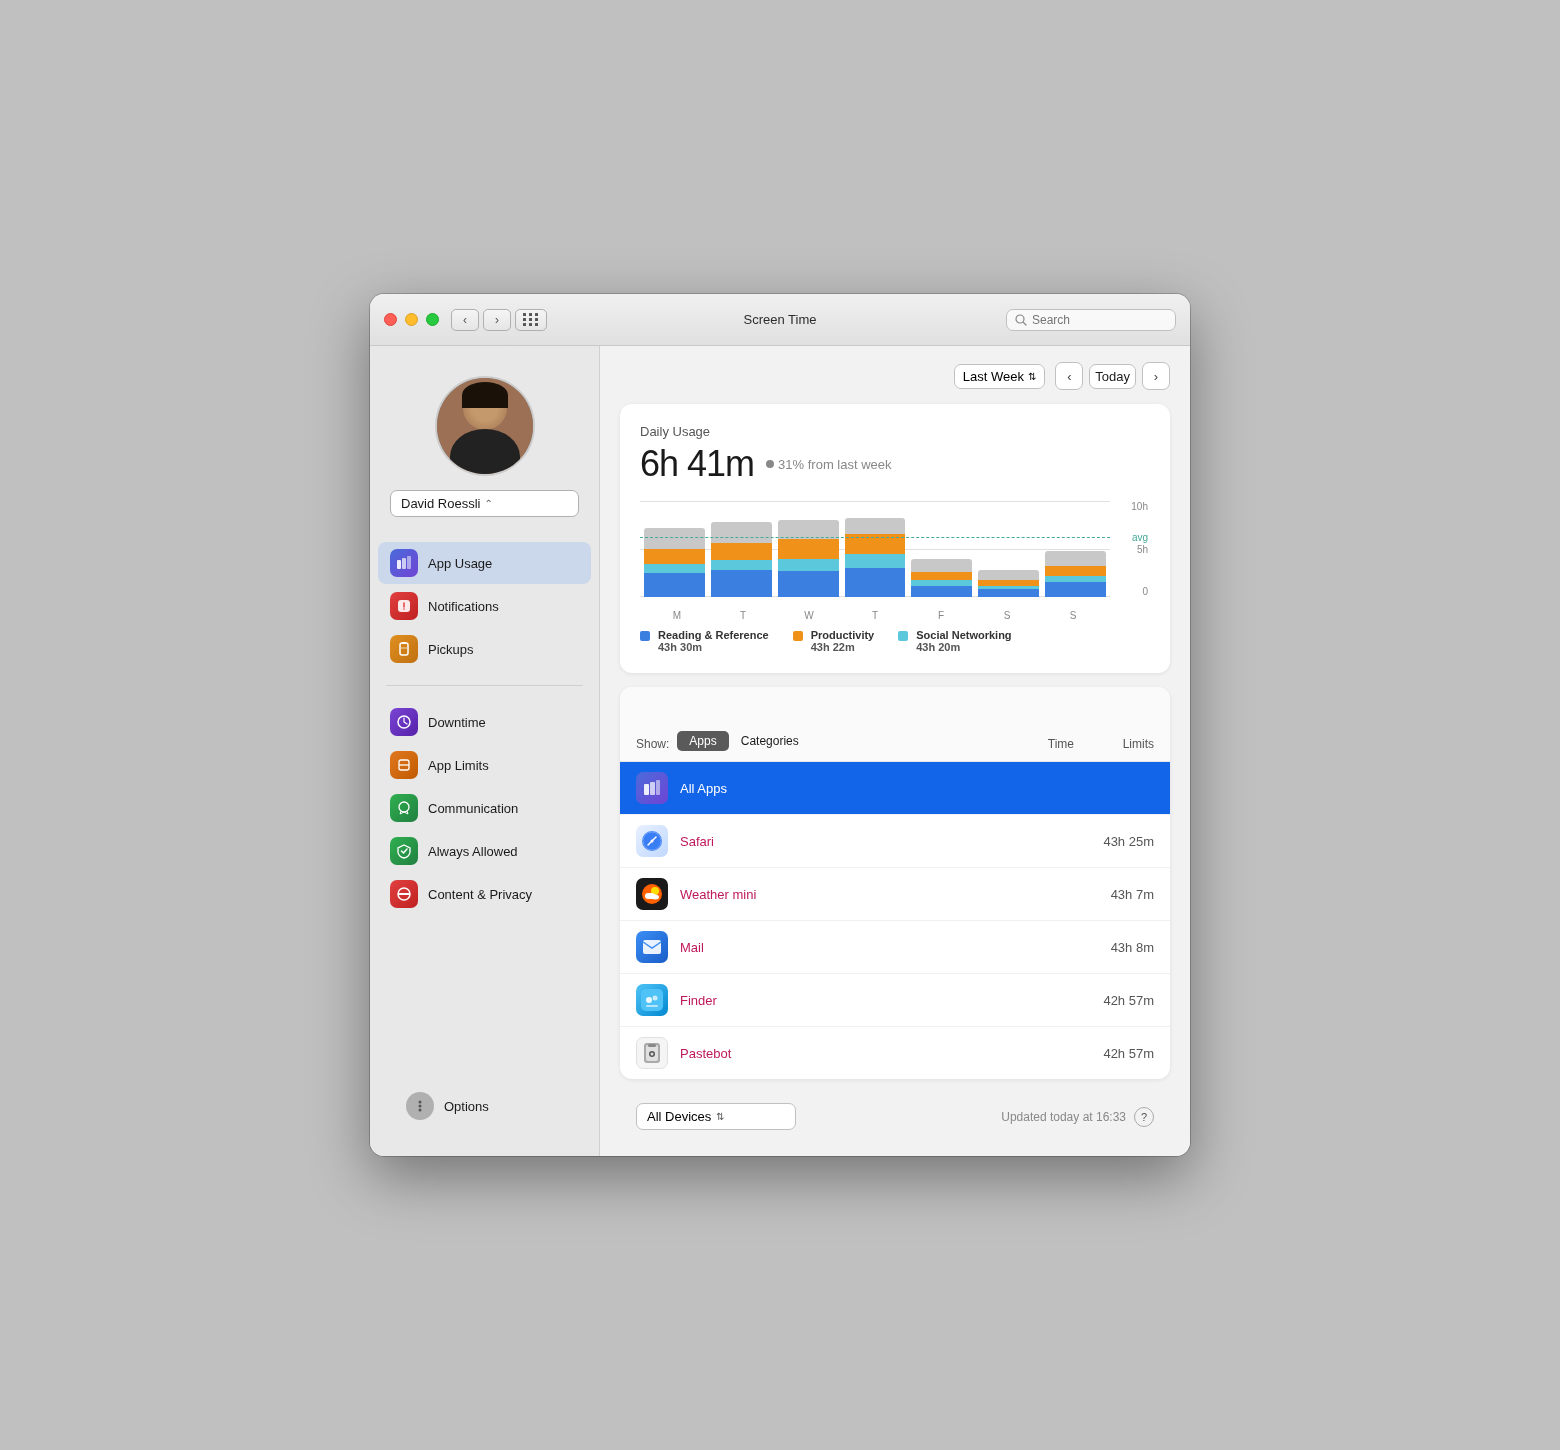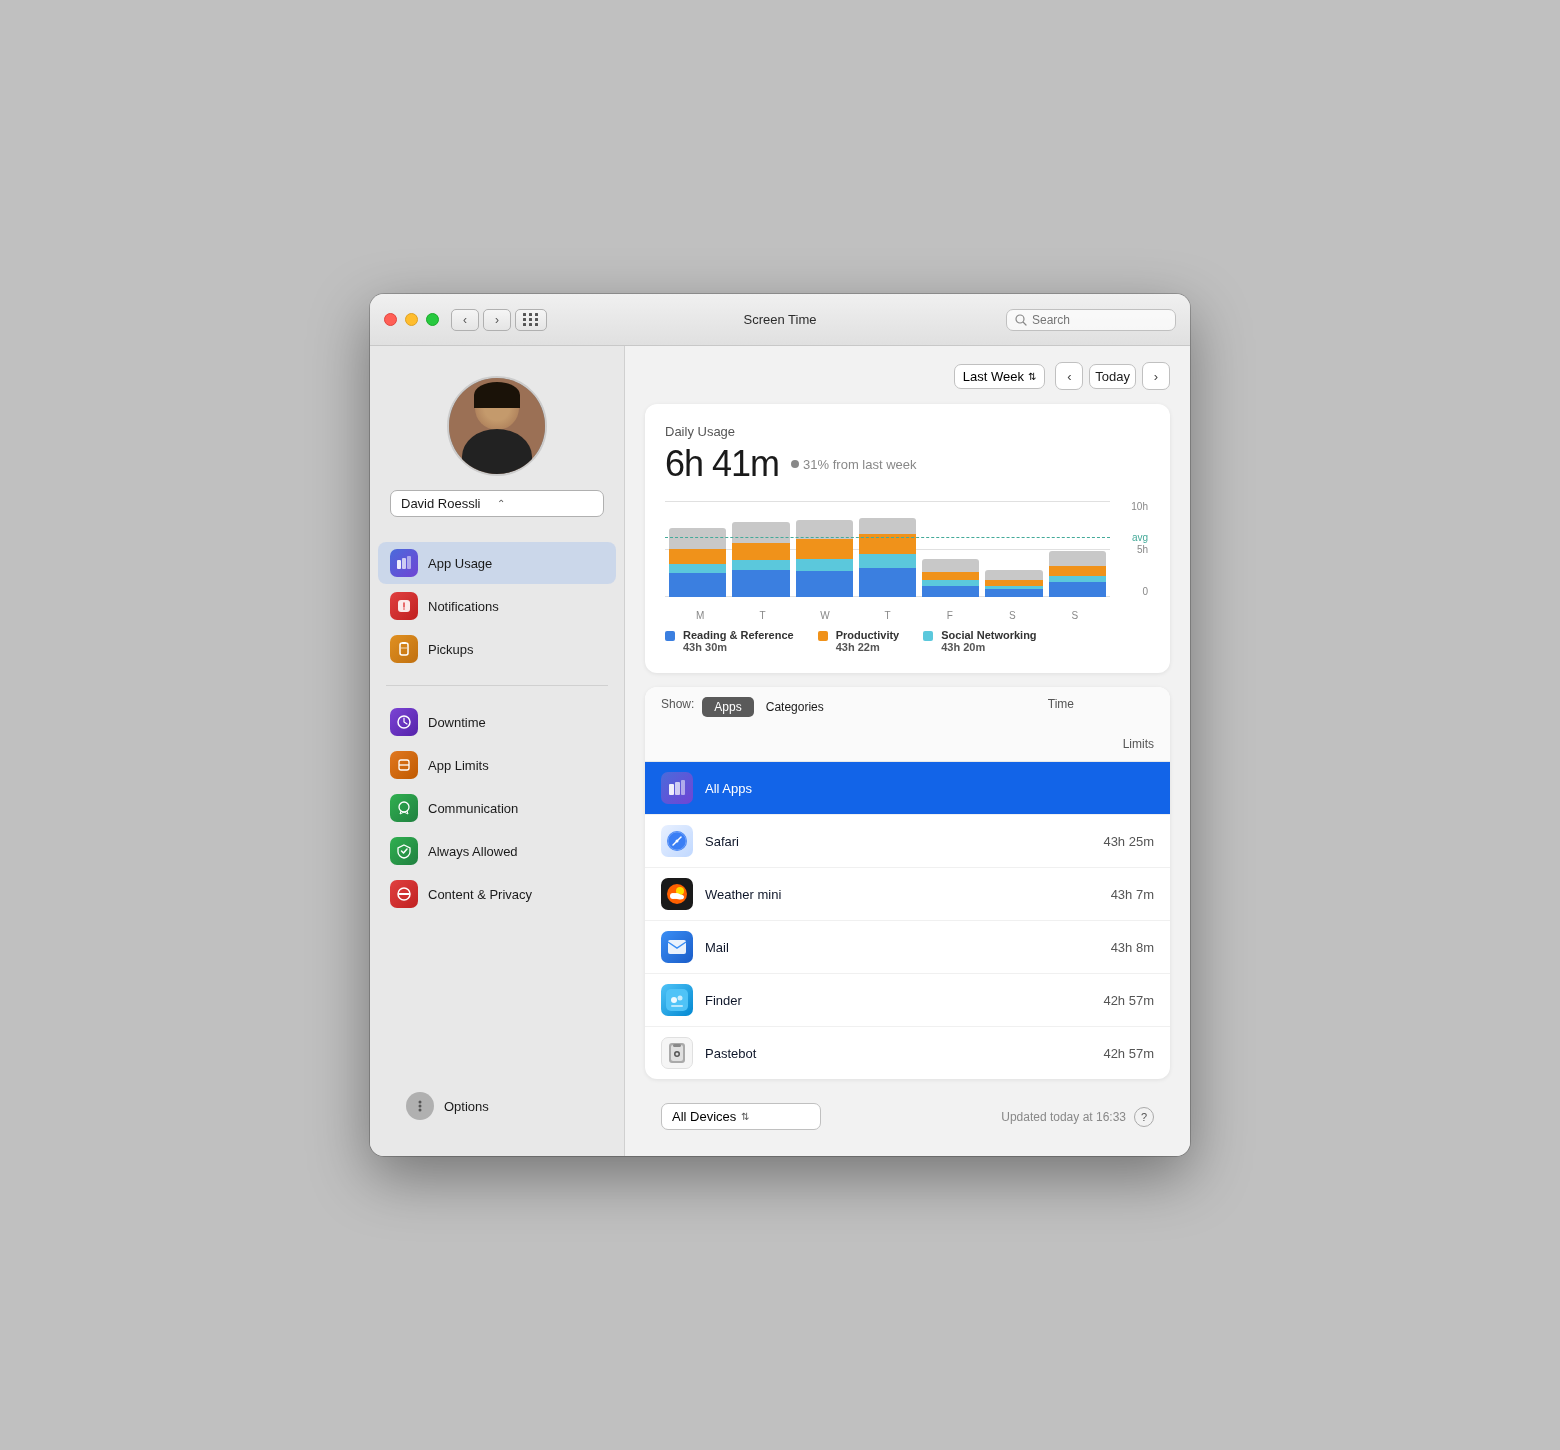--- a/index.html
+++ b/index.html
@@ -105,21 +105,21 @@
       outline: none;
       width: 100%;
     }
     
     .main-layout {
       display: flex;
       height: calc(100% - 52px);
     }
     
     .sidebar {
-      width: 255px;
+      width: 230px;
       background: #e8e8e8;
       border-right: 1px solid #d0d0d0;
       padding: 20px 0 20px 0;
       display: flex;
       flex-direction: column;
       min-height: 720px;
     }
     .avatar-section {
       display: flex;
       flex-direction: column;
@@ -393,21 +393,21 @@
     
     .apps-table-card {
       background: white;
       border-radius: 12px;
       overflow: hidden;
       box-shadow: 0 1px 4px rgba(0,0,0,0.08);
       margin-bottom: 14px;
     }
     .table-header {
       display: flex;
-      align-items: flex-start;
+      align-items: flex-end;
       padding: 10px 16px;
       border-bottom: 1px solid #e8e8e8;
       background: #fafafa;
     }
     .show-label {
       font-size: 12px;
       color: #555;
       margin-right: 8px;
     }
     .tab-btn {
@@ -450,21 +450,21 @@
       height: 32px;
       border-radius: 7px;
       margin-right: 12px;
       flex-shrink: 0;
       display: flex;
       align-items: center;
       justify-content: center;
       font-size: 18px;
       overflow: hidden;
     }
-    .row-name { font-size: 13px; color: #0f172a; flex: 1; }
+    .row-name { font-size: 13px; color: #be185d; flex: 1; }
     .row-time { font-size: 13px; color: #555; width: 100px; text-align: right; }
     
     .bottom-bar {
       display: flex;
       align-items: center;
       padding: 10px 16px;
       background: #f2f2f2;
     }
     .device-selector {
       display: flex;

